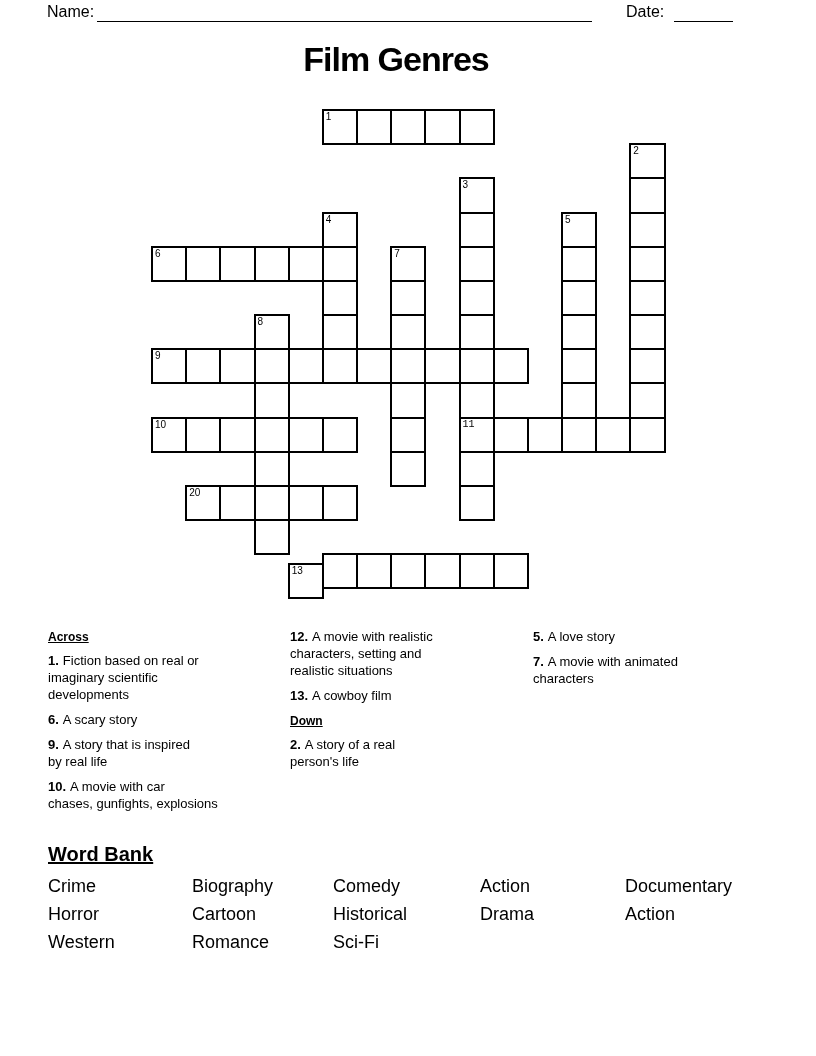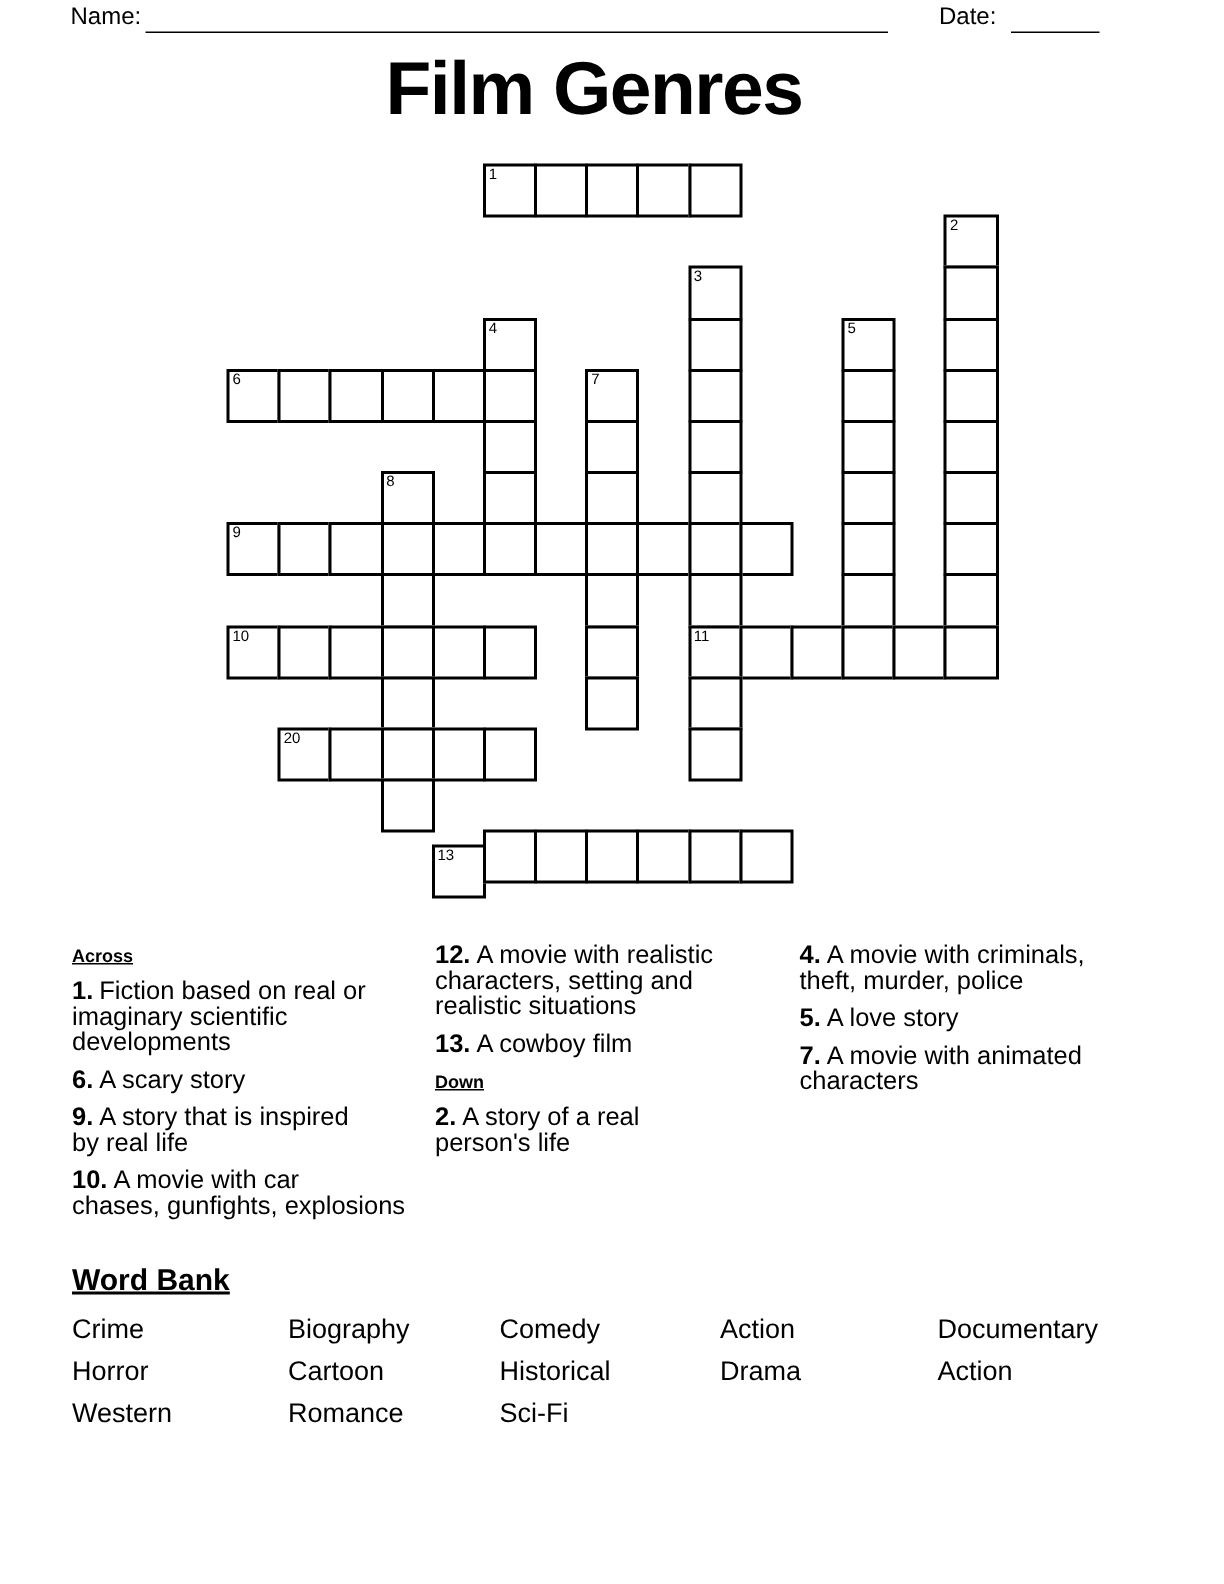--- a/index.html
+++ b/index.html
@@ -5,36 +5,36 @@
   html,body{margin:0;padding:0;background:#fff;}
   .page{position:relative;width:792px;height:1056px;background:#fff;color:#000;
         font-family:"Liberation Sans",sans-serif;overflow:hidden;}
 
   
   .hlabel{position:absolute;top:3px;font-size:16px;line-height:18px;}
   .hline{position:absolute;top:5px;height:16px;border-bottom:1.5px solid #000;}
 
   
   .title{position:absolute;top:32px;left:0;right:0;text-align:center;
-         font-size:50px;line-height:54px;font-weight:700;letter-spacing:-1px;}
+         font-size:34px;line-height:54px;font-weight:700;letter-spacing:-1px;}
 
   
   .grid{position:absolute;left:151px;top:109px;width:516px;height:482px;}
   .cell{position:absolute;width:36.2px;height:36.2px;box-sizing:border-box;
         border:2px solid #000;background:#fff;}
   .cellnum{position:absolute;left:2px;top:0;font-size:10px;line-height:12px;}
 
   
   .ccol{position:absolute;top:628px;}
   #clues-col-1{left:48px;width:238px;}
   #clues-col-2{left:290px;width:240px;}
   #clues-col-3{left:533px;width:250px;}
   .chead{font-size:12px;line-height:18px;font-weight:700;text-decoration:underline;
          margin:0 0 6px 0;}
-  .clue{font-size:17px;line-height:17px;margin:0 0 8px 0;}
+  .clue{font-size:13px;line-height:17px;margin:0 0 8px 0;}
   .cnum{font-weight:700;padding-right:4px;}
   .ctext{white-space:pre-line;}
 
   
   .wbhead{position:absolute;left:48px;top:843px;font-size:20px;line-height:22px;
           font-weight:700;text-decoration:underline;}
   .wb{position:absolute;left:48px;top:877px;display:grid;
       grid-template-columns:144px 141px 147px 145px auto;
       row-gap:9px;font-size:18px;line-height:19px;}
 </style>
@@ -123,21 +123,21 @@
       <div class="cell" style="left: 478.338px; top: 273.336px;"></div>
       <div class="cell" style="left: 0px; top: 307.503px;">
         <span class="cellnum">10</span>
       </div>
       <div class="cell" style="left: 34.167px; top: 307.503px;"></div>
       <div class="cell" style="left: 68.334px; top: 307.503px;"></div>
       <div class="cell" style="left: 102.501px; top: 307.503px;"></div>
       <div class="cell" style="left: 136.668px; top: 307.503px;"></div>
       <div class="cell" style="left: 170.835px; top: 307.503px;"></div>
       <div class="cell" style="left: 239.169px; top: 307.503px;"></div>
-      <div class="cell" style="left: 307.503px; top: 307.503px;">
+      <div class="cell" style="left: 307.503px; top: 307.503px; font-family: Liberation Mono, monospace;">
         <span class="cellnum">11</span>
       </div>
       <div class="cell" style="left: 341.67px; top: 307.503px;"></div>
       <div class="cell" style="left: 375.837px; top: 307.503px;"></div>
       <div class="cell" style="left: 410.004px; top: 307.503px;"></div>
       <div class="cell" style="left: 444.171px; top: 307.503px;"></div>
       <div class="cell" style="left: 478.338px; top: 307.503px;"></div>
       <div class="cell" style="left: 102.501px; top: 341.67px;"></div>
       <div class="cell" style="left: 239.169px; top: 341.67px;"></div>
       <div class="cell" style="left: 307.503px; top: 341.67px;"></div>
@@ -175,22 +175,20 @@
   <div class="ccol" id="clues-col-2">
       <div class="clue"><span class="cnum">12.</span><span class="ctext">A movie with realistic
 characters, setting and
 realistic situations</span></div>
       <div class="clue"><span class="cnum">13.</span><span class="ctext">A cowboy film</span></div>
       <div class="chead">Down</div>
       <div class="clue"><span class="cnum">2.</span><span class="ctext">A story of a real
 person's life</span></div>
     </div>
   <div class="ccol" id="clues-col-3">
-      <div class="clue"><span class="cnum">4.</span><span class="ctext">A movie with criminals,
-theft, murder, police</span></div>
       <div class="clue"><span class="cnum">5.</span><span class="ctext">A love story</span></div>
       <div class="clue"><span class="cnum">7.</span><span class="ctext">A movie with animated
 characters</span></div>
     </div>
 
   <div class="wbhead">Word Bank</div>
   <div class="wb">
       <span>Crime</span>
       <span>Biography</span>
       <span>Comedy</span>

